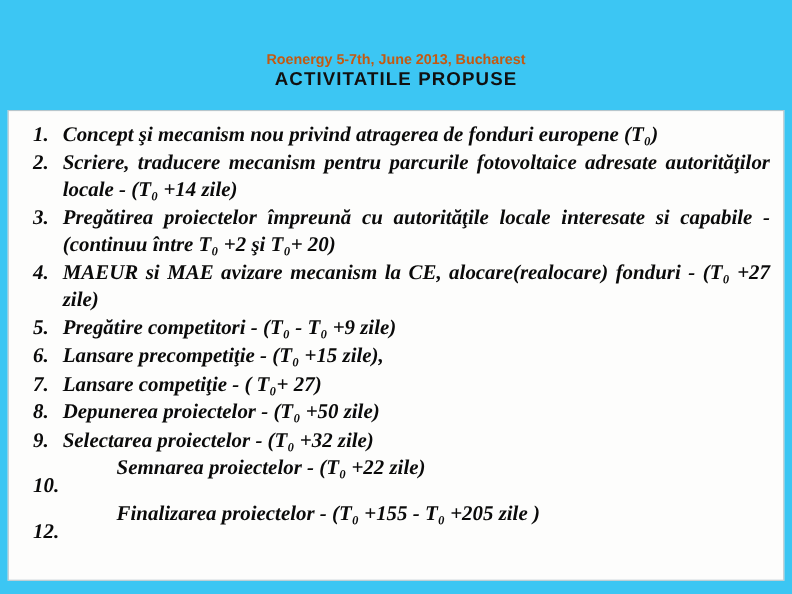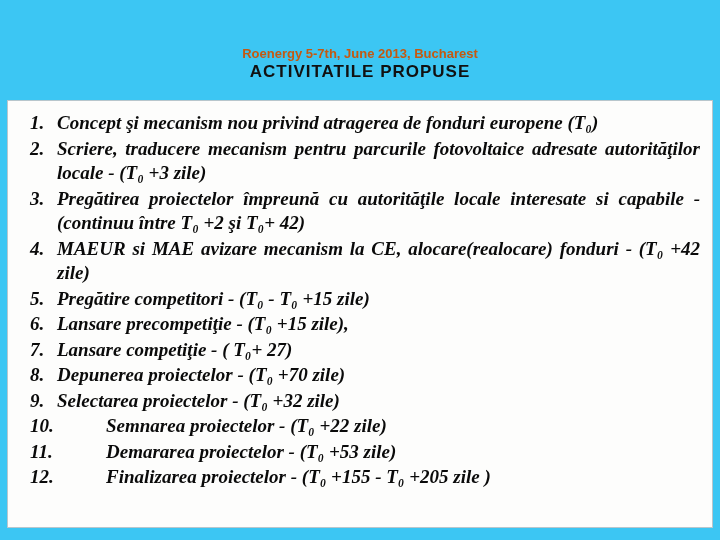--- a/index.html
+++ b/index.html
@@ -47,20 +47,21 @@
     align-items:flex-start;
     line-height:24.5px;
     margin-bottom:1px;
   }
   .row .num{
     flex:0 0 auto;
     min-width:27px;
   }
   .row.wide .num{
     min-width:76px;
+    margin-top:16px;
   }
   .row .txt{
     flex:1 1 auto;
     text-align:justify;
     font-family:Liberation Serif, serif;
   }
 </style>
 </head>
 <body>
 
@@ -68,57 +69,53 @@
   <div class="slide-header">Roenergy 5-7th, June 2013, Bucharest</div>
   <div class="slide-title">ACTIVITATILE  PROPUSE</div>
   <div class="content-box">
     <div class="activity-list">
         <div class="row">
           <span class="num">1.</span>
           <span class="txt">Concept şi  mecanism nou privind atragerea de fonduri europene (T₀)</span>
         </div>
         <div class="row">
           <span class="num">2.</span>
-          <span class="txt">Scriere,  traducere  mecanism  pentru  parcurile  fotovoltaice  adresate autorităţilor locale - (T₀ +3 zile)</span>
+          <span class="txt">Scriere,  traducere  mecanism  pentru  parcurile  fotovoltaice  adresate autorităţilor locale - (T₀ +14 zile)</span>
         </div>
         <div class="row">
           <span class="num">3.</span>
-          <span class="txt">Pregătirea proiectelor împreună cu autorităţile locale interesate si capabile - (continuu între  T₀ +2 şi T₀+ 42)</span>
+          <span class="txt">Pregătirea proiectelor împreună cu autorităţile locale interesate si capabile - (continuu între  T₀ +2 şi T₀+ 20)</span>
         </div>
         <div class="row">
           <span class="num">4.</span>
-          <span class="txt">MAEUR si MAE avizare mecanism la CE, alocare(realocare) fonduri - (T₀ +42 zile)</span>
+          <span class="txt">MAEUR si MAE avizare mecanism la CE, alocare(realocare) fonduri - (T₀ +27 zile)</span>
         </div>
         <div class="row">
           <span class="num">5.</span>
-          <span class="txt">Pregătire competitori - (T₀ - T₀ +15 zile)</span>
+          <span class="txt">Pregătire competitori - (T₀ - T₀ +9 zile)</span>
         </div>
         <div class="row">
           <span class="num">6.</span>
           <span class="txt">Lansare precompetiţie - (T₀ +15 zile),</span>
         </div>
         <div class="row">
           <span class="num">7.</span>
           <span class="txt">Lansare competiţie  - ( T₀+ 27)</span>
         </div>
         <div class="row">
           <span class="num">8.</span>
-          <span class="txt">Depunerea proiectelor - (T₀ +70 zile)</span>
+          <span class="txt">Depunerea proiectelor - (T₀ +50 zile)</span>
         </div>
         <div class="row">
           <span class="num">9.</span>
           <span class="txt">Selectarea proiectelor - (T₀ +32 zile)</span>
         </div>
         <div class="row wide">
           <span class="num">10.</span>
           <span class="txt">Semnarea proiectelor - (T₀ +22 zile)</span>
         </div>
         <div class="row wide">
-          <span class="num">11.</span>
-          <span class="txt">Demararea proiectelor - (T₀ +53 zile)</span>
-        </div>
-        <div class="row wide">
           <span class="num">12.</span>
           <span class="txt">Finalizarea  proiectelor - (T₀ +155  - T₀ +205 zile )</span>
         </div>
       </div>
   </div>
 </div>
 
 </body></html>

